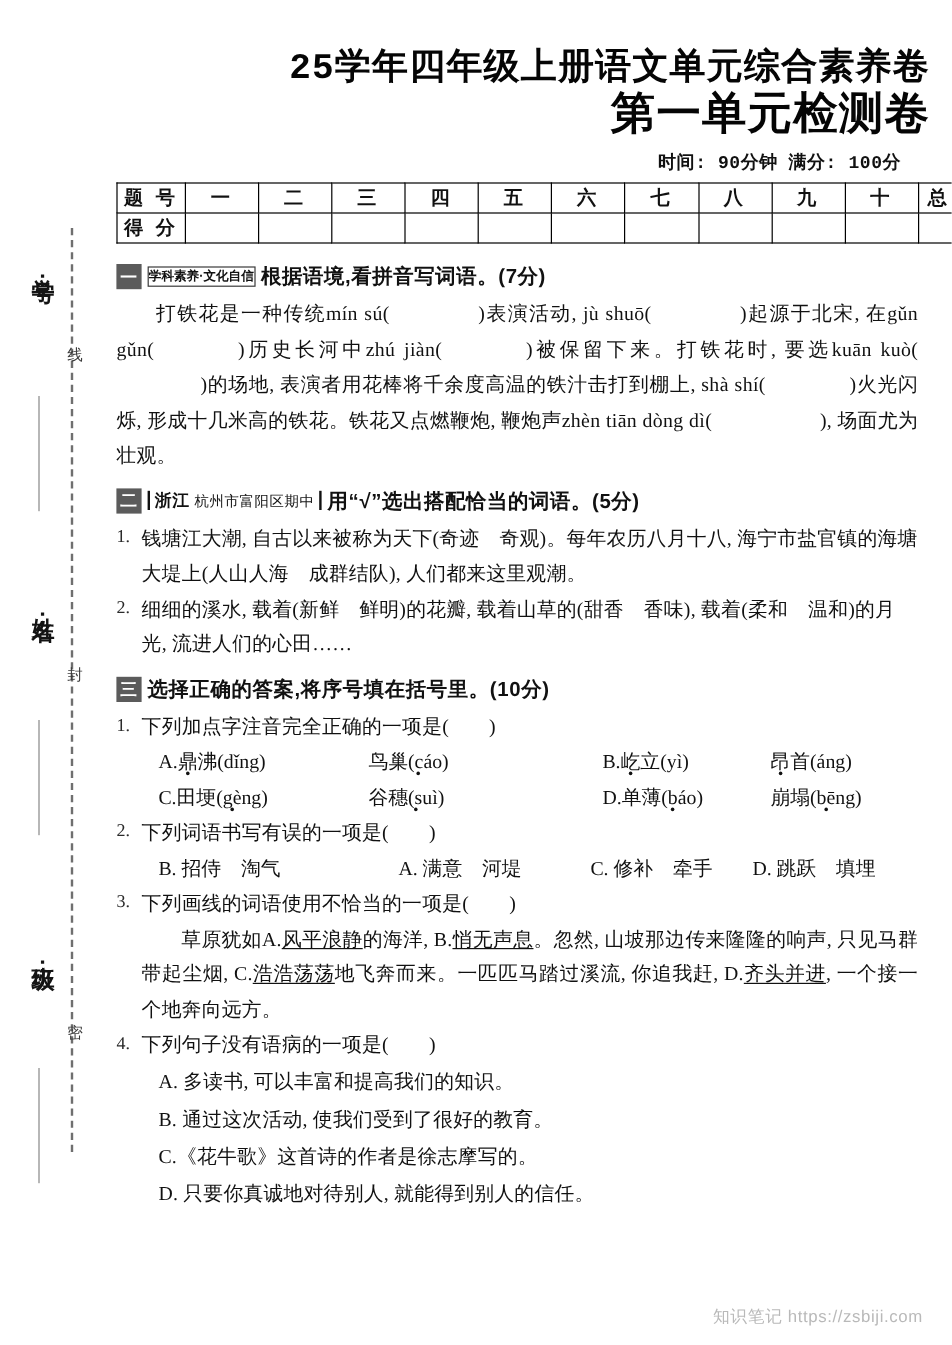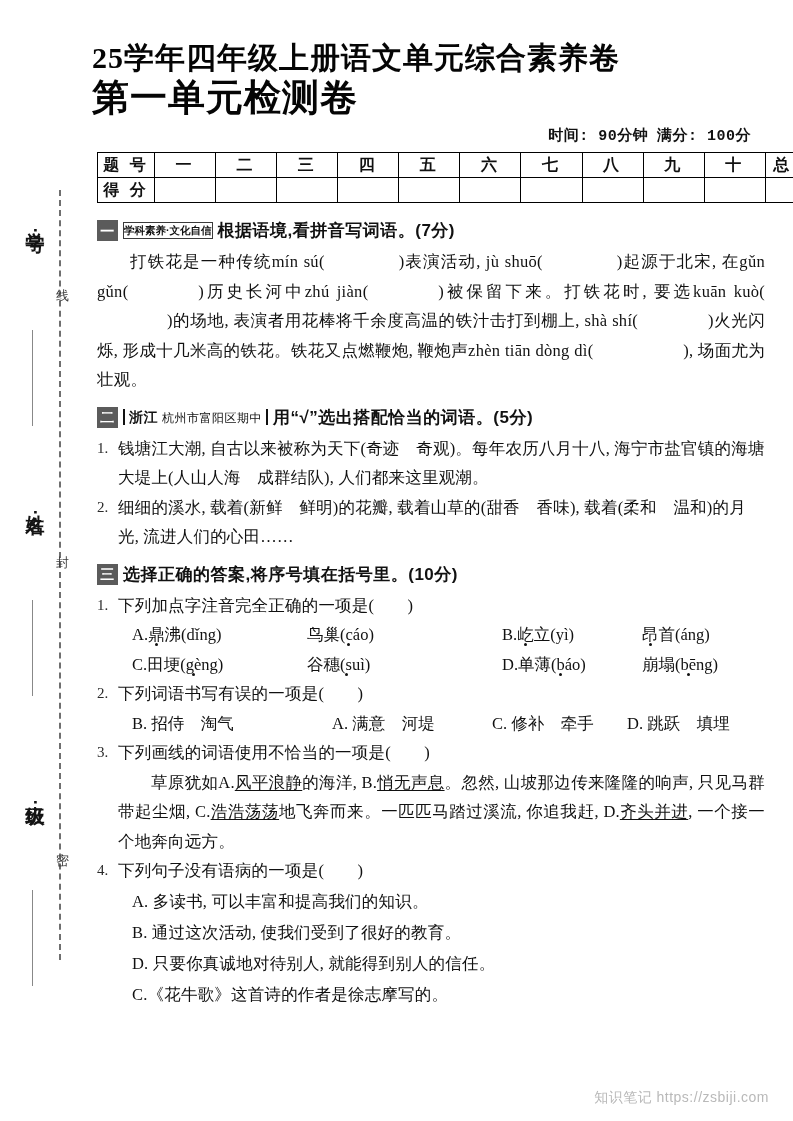--- a/index.html
+++ b/index.html
@@ -60,22 +60,22 @@
     border-left: 1px solid #888;
   }
 
   
   #doc-header {
     position: absolute;
     left: 92px; right: 18px;
     top: 38px;
   }
   .title-line {
-    text-align: left;
-    font-family: Liberation Serif, serif;
+    text-align: right;
+    font-family: Liberation Mono, monospace;
     font-weight: bold;
     font-size: 30px;
     line-height: 40px;
     letter-spacing: 1px;
     color: #050505;
   }
   .title-line.second { font-size: 37px; }
   .meta-line {
     margin-top: 8px;
     text-align: right;
@@ -368,22 +368,22 @@
           <span class="qnum">3.</span>
           <div class="q-line body-text">下列画线的词语使用不恰当的一项是(　　)</div>
           <div class="body-text q-sub"><span>草原犹如A.</span><span class="uline">风平浪静</span><span>的海洋, B.</span><span class="uline">悄无声息</span><span>。忽然, 山坡那边传来隆隆的响声, 只见马群带起尘烟, C.</span><span class="uline">浩浩荡荡</span><span>地飞奔而来。一匹匹马踏过溪流, 你追我赶, D.</span><span class="uline">齐头并进</span><span>, 一个接一个地奔向远方。</span></div>
         </li>
 
         <li>
           <span class="qnum">4.</span>
           <div class="q-line body-text">下列句子没有语病的一项是(　　)</div>
           <div class="opt-block body-text">A. 多读书, 可以丰富和提高我们的知识。</div>
           <div class="opt-block body-text">B. 通过这次活动, 使我们受到了很好的教育。</div>
+          <div class="opt-block body-text">C.《花牛歌》这首诗的作者是徐志摩写的。</div>
           <div class="opt-block body-text">D. 只要你真诚地对待别人, 就能得到别人的信任。</div>
-          <div class="opt-block body-text">C.《花牛歌》这首诗的作者是徐志摩写的。</div>
         </li>
 
       </ol>
     </div>
 
   </div>
 
   <div id="watermark">知识笔记 https://zsbiji.com</div>
 
 </div>

